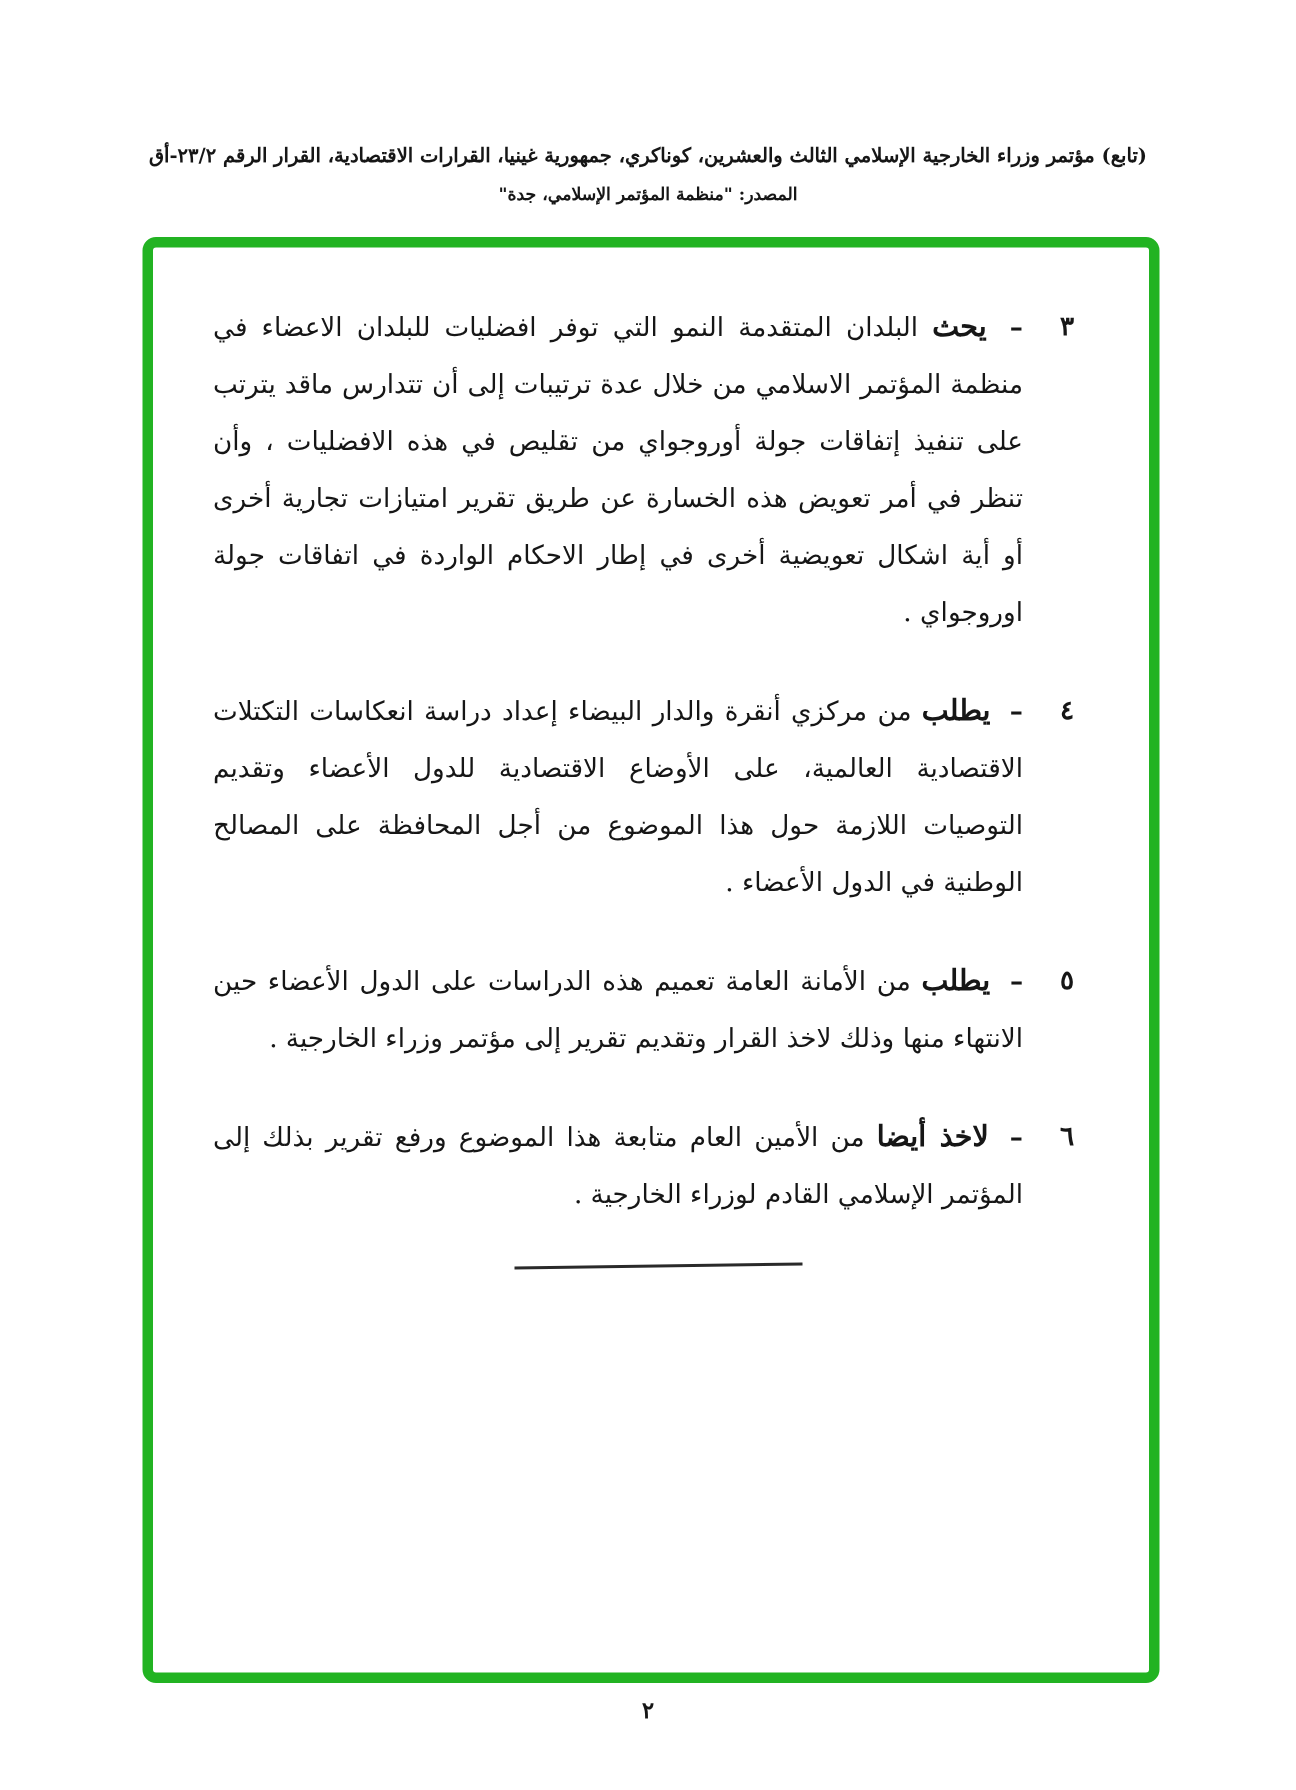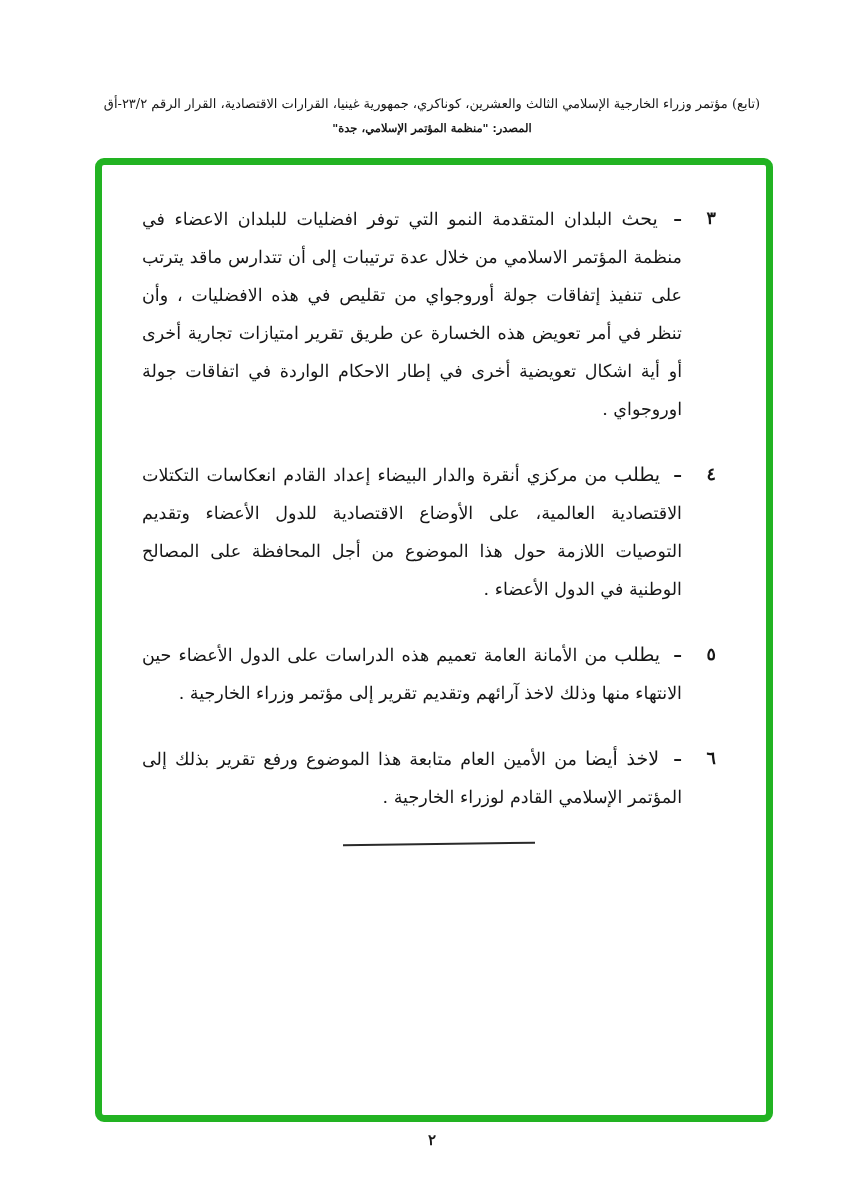--- a/index.html
+++ b/index.html
@@ -13,21 +13,21 @@
   }
   
   .doc-header{
     position:absolute;
     top:96px;left:40px;right:40px;
     text-align:center;
     direction:rtl;
   }
   .doc-header .line1{
     font-size:13px;
-    font-weight:400;
+    font-weight:700;
     white-space:nowrap;
     letter-spacing:0;
   }
   .doc-header .line2{
     font-size:11.5px;
     font-weight:700;
     margin-top:10px;
   }
   
   .page-frame{
@@ -57,21 +57,21 @@
     position:absolute;
     right:0;
     top:0;
     font-weight:700;
   }
   .para .dash{
     font-weight:700;
     padding-left:6px;
   }
   .para .lead{
-    font-weight:400;
+    font-weight:700;
     font-size:19px;
     letter-spacing:.5px;
   }
   .separator-line{
     width:192px;
     height:2px;
     background:#2a2a2a;
     margin:24px auto 0;
     margin-left:auto;
     transform:translateX(5px) rotate(-0.8deg);
@@ -99,27 +99,27 @@
   <div class="frame-content">
   <div class="para">
     <span class="num">٣</span><span class="dash">–</span>
     <span class="lead">يحث</span>
     <span class="text">البلدان المتقدمة النمو التي توفر افضليات للبلدان الاعضاء في منظمة المؤتمر الاسلامي من خلال عدة ترتيبات إلى أن تتدارس ماقد يترتب على تنفيذ إتفاقات جولة أوروجواي من تقليص في هذه الافضليات ، وأن تنظر في أمر تعويض هذه الخسارة عن طريق تقرير امتيازات تجارية أخرى أو أية اشكال تعويضية أخرى في إطار الاحكام الواردة في اتفاقات جولة اوروجواي .</span>
   </div>
 
   <div class="para">
     <span class="num">٤</span><span class="dash">–</span>
     <span class="lead">يطلب</span>
-    <span class="text">من مركزي أنقرة والدار البيضاء إعداد القادم انعكاسات التكتلات الاقتصادية العالمية، على الأوضاع الاقتصادية للدول الأعضاء وتقديم التوصيات اللازمة حول هذا الموضوع من أجل المحافظة على المصالح الوطنية في الدول الأعضاء .</span>
+    <span class="text">من مركزي أنقرة والدار البيضاء إعداد دراسة انعكاسات التكتلات الاقتصادية العالمية، على الأوضاع الاقتصادية للدول الأعضاء وتقديم التوصيات اللازمة حول هذا الموضوع من أجل المحافظة على المصالح الوطنية في الدول الأعضاء .</span>
   </div>
 
   <div class="para">
     <span class="num">٥</span><span class="dash">–</span>
     <span class="lead">يطلب</span>
-    <span class="text">من الأمانة العامة تعميم هذه الدراسات على الدول الأعضاء حين الانتهاء منها وذلك لاخذ آرائهم وتقديم تقرير إلى مؤتمر وزراء الخارجية .</span>
+    <span class="text">من الأمانة العامة تعميم هذه الدراسات على الدول الأعضاء حين الانتهاء منها وذلك لاخذ القرار وتقديم تقرير إلى مؤتمر وزراء الخارجية .</span>
   </div>
 
   <div class="para">
     <span class="num">٦</span><span class="dash">–</span>
     <span class="lead">لاخذ أيضا</span>
     <span class="text">من الأمين العام متابعة هذا الموضوع ورفع تقرير بذلك إلى المؤتمر الإسلامي القادم لوزراء الخارجية .</span>
   </div>
 </div>
   <div class="separator-line"></div>
 </div>

